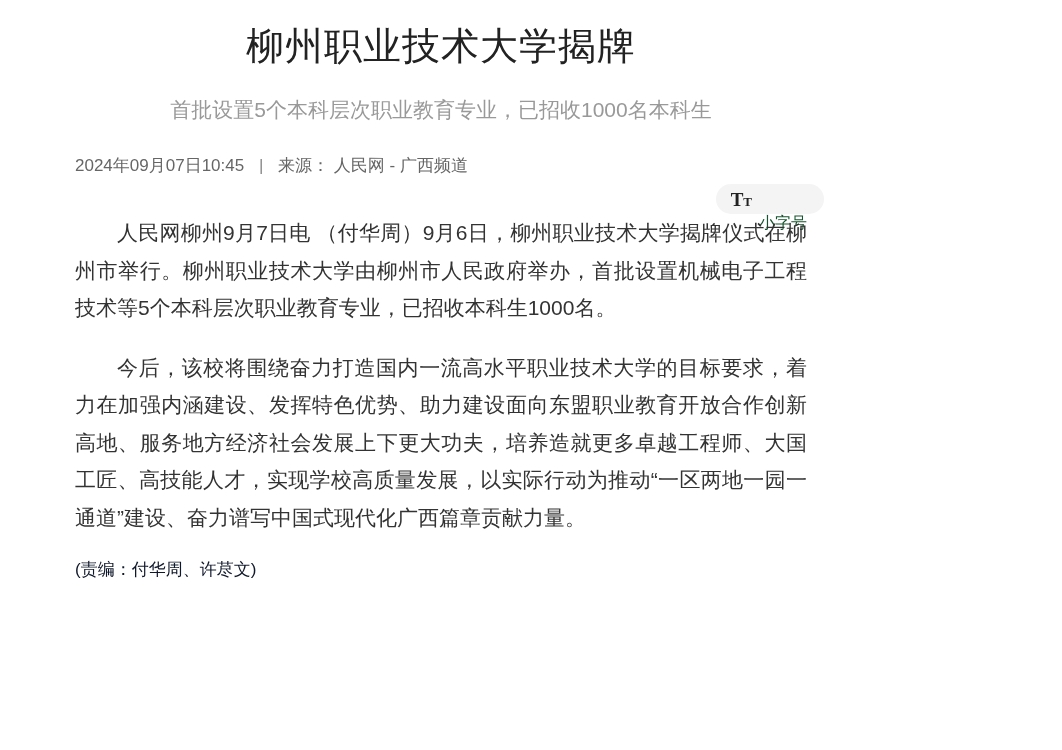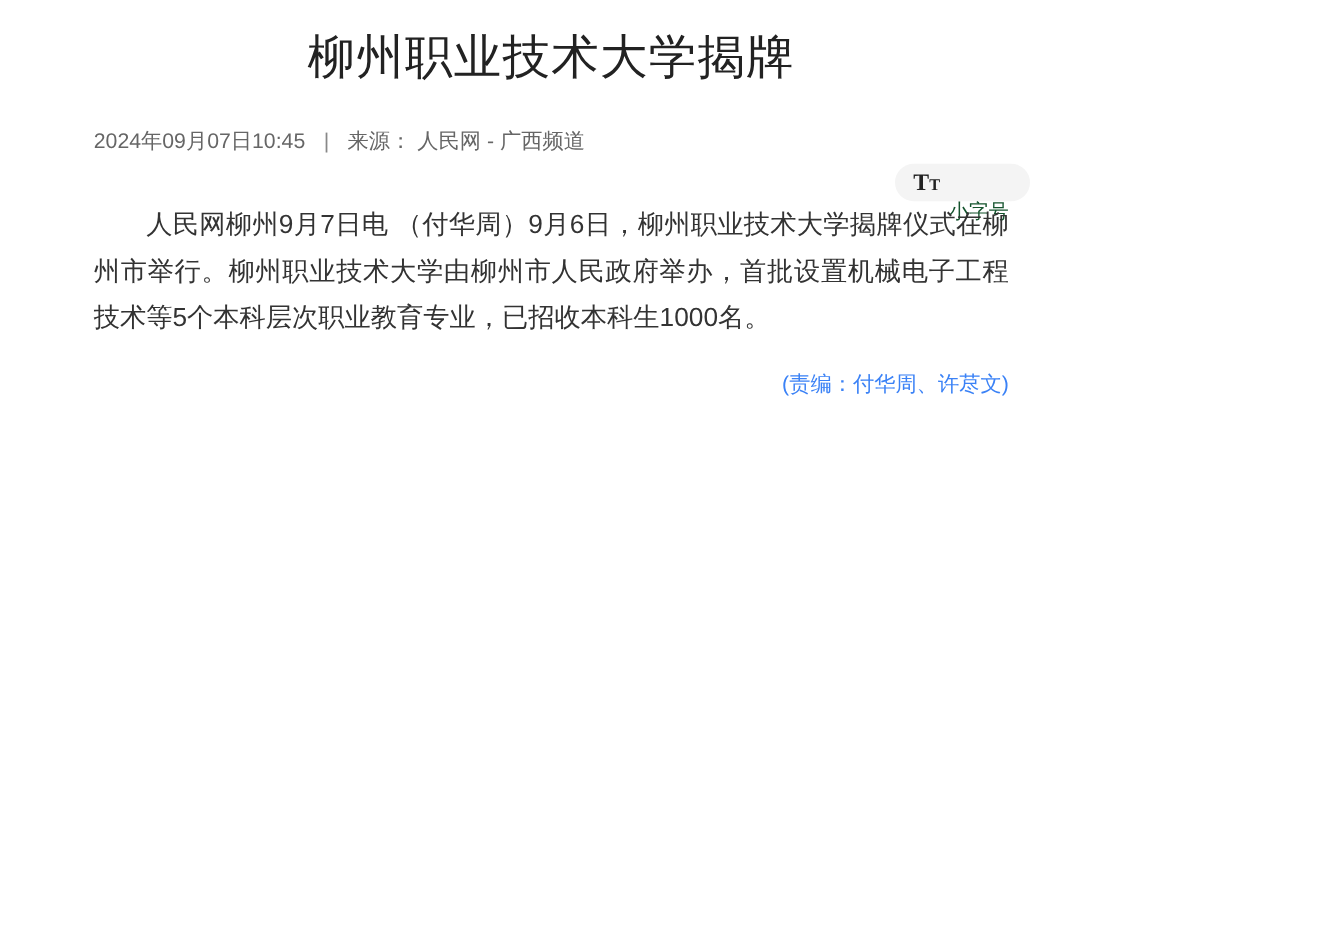--- a/index.html
+++ b/index.html
@@ -86,50 +86,52 @@
   .article .para {
     margin: 0 0 22px 0;
     font-size: 21px;
     line-height: 37.5px;
     color: #333333;
     text-align: justify;
     text-indent: 2em;
   }
   .editor-line {
     margin-top: 6px;
-    text-align: right;
+    text-align: left;
     font-size: 17px;
-    color: #3b82f6;
+    color: #0f172a;
     line-height: 1.4;
   }
 </style>
 </head>
 <body>
 
 <div class="page">
 
   <h1 class="title">柳州职业技术大学揭牌</h1>
 
+  <p class="subtitle">首批设置5个本科层次职业教育专业，已招收1000名本科生</p>
 
   <div class="meta">
     <span>2024年09月07日10:45</span>
     <span class="meta-divider">|</span>
     <span>来源：</span>
     <a class="source-link">人民网 - 广西频道</a>
   </div>
 
   <div class="toolbar">
     <button class="font-size-btn">
       <span class="tt-icon">
         <span class="t-big">T</span>
         <span class="t-small">T</span>
       </span>
       <span class="font-size-label">小字号</span>
     </button>
   </div>
 
   <div class="article">
     <p class="para">人民网柳州9月7日电 （付华周）9月6日，柳州职业技术大学揭牌仪式在柳州市举行。柳州职业技术大学由柳州市人民政府举办，首批设置机械电子工程技术等5个本科层次职业教育专业，已招收本科生1000名。</p>
+    <p class="para">今后，该校将围绕奋力打造国内一流高水平职业技术大学的目标要求，着力在加强内涵建设、发挥特色优势、助力建设面向东盟职业教育开放合作创新高地、服务地方经济社会发展上下更大功夫，培养造就更多卓越工程师、大国工匠、高技能人才，实现学校高质量发展，以实际行动为推动“一区两地一园一通道”建设、奋力谱写中国式现代化广西篇章贡献力量。</p>
   </div>
 
   <div class="editor-line">(责编：付华周、许荩文)</div>
 
 </div>
 
 </body></html>

